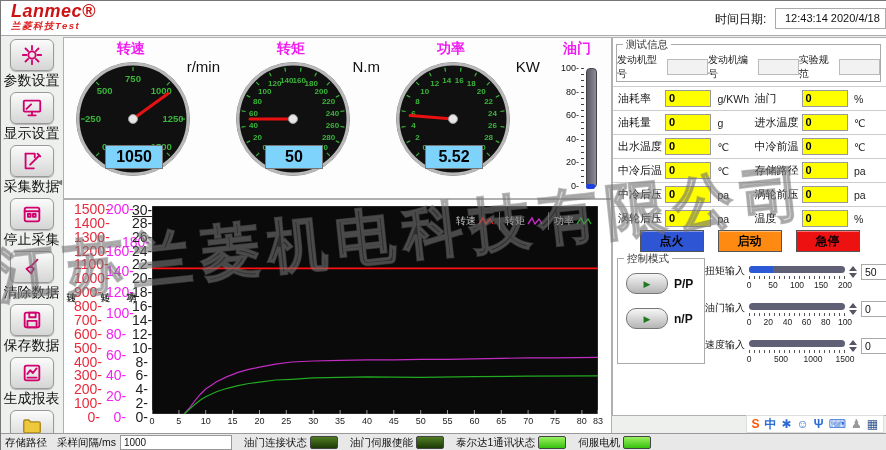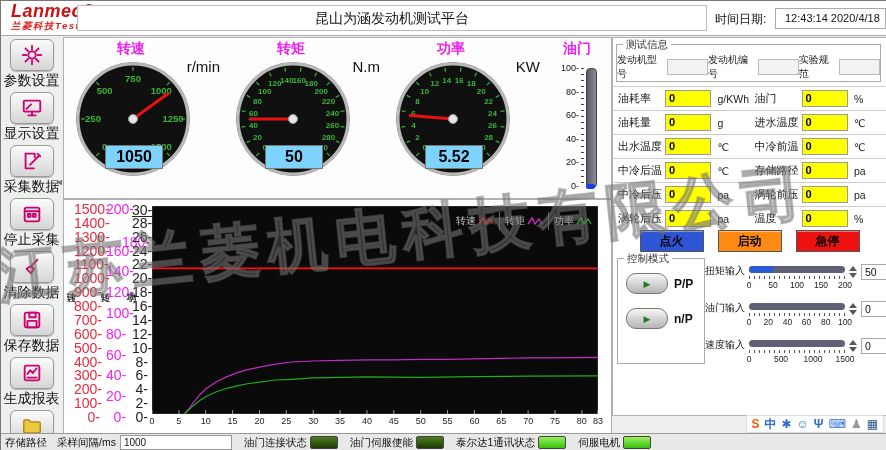--- a/index.html
+++ b/index.html
@@ -118,21 +118,20 @@
 </head>
 <body>
 
 <div class="app">
 
   <div class="hdr">
     <div class="logo">
       <div class="logo1">Lanmec®</div>
       <div class="logo2">兰菱科技Test</div>
     </div>
-    <div class="title-box">昆山为涵发动机测试平台</div>
     <div class="time-label">时间日期:</div>
     <div class="time-box">12:43:14 2020/4/18</div>
   </div>
 
   <div class="sidebar" id="sidebar">
       <div class="sb-item">
         <div class="sb-btn">
           <svg width="22" height="22" viewBox="0 0 24 24" fill="none" stroke="#d2006e" stroke-width="2" stroke-linecap="round" stroke-linejoin="round">
             <circle cx="12" cy="12" r="4"></circle>
             <line x1="12" y1="2" x2="12" y2="6"></line>

